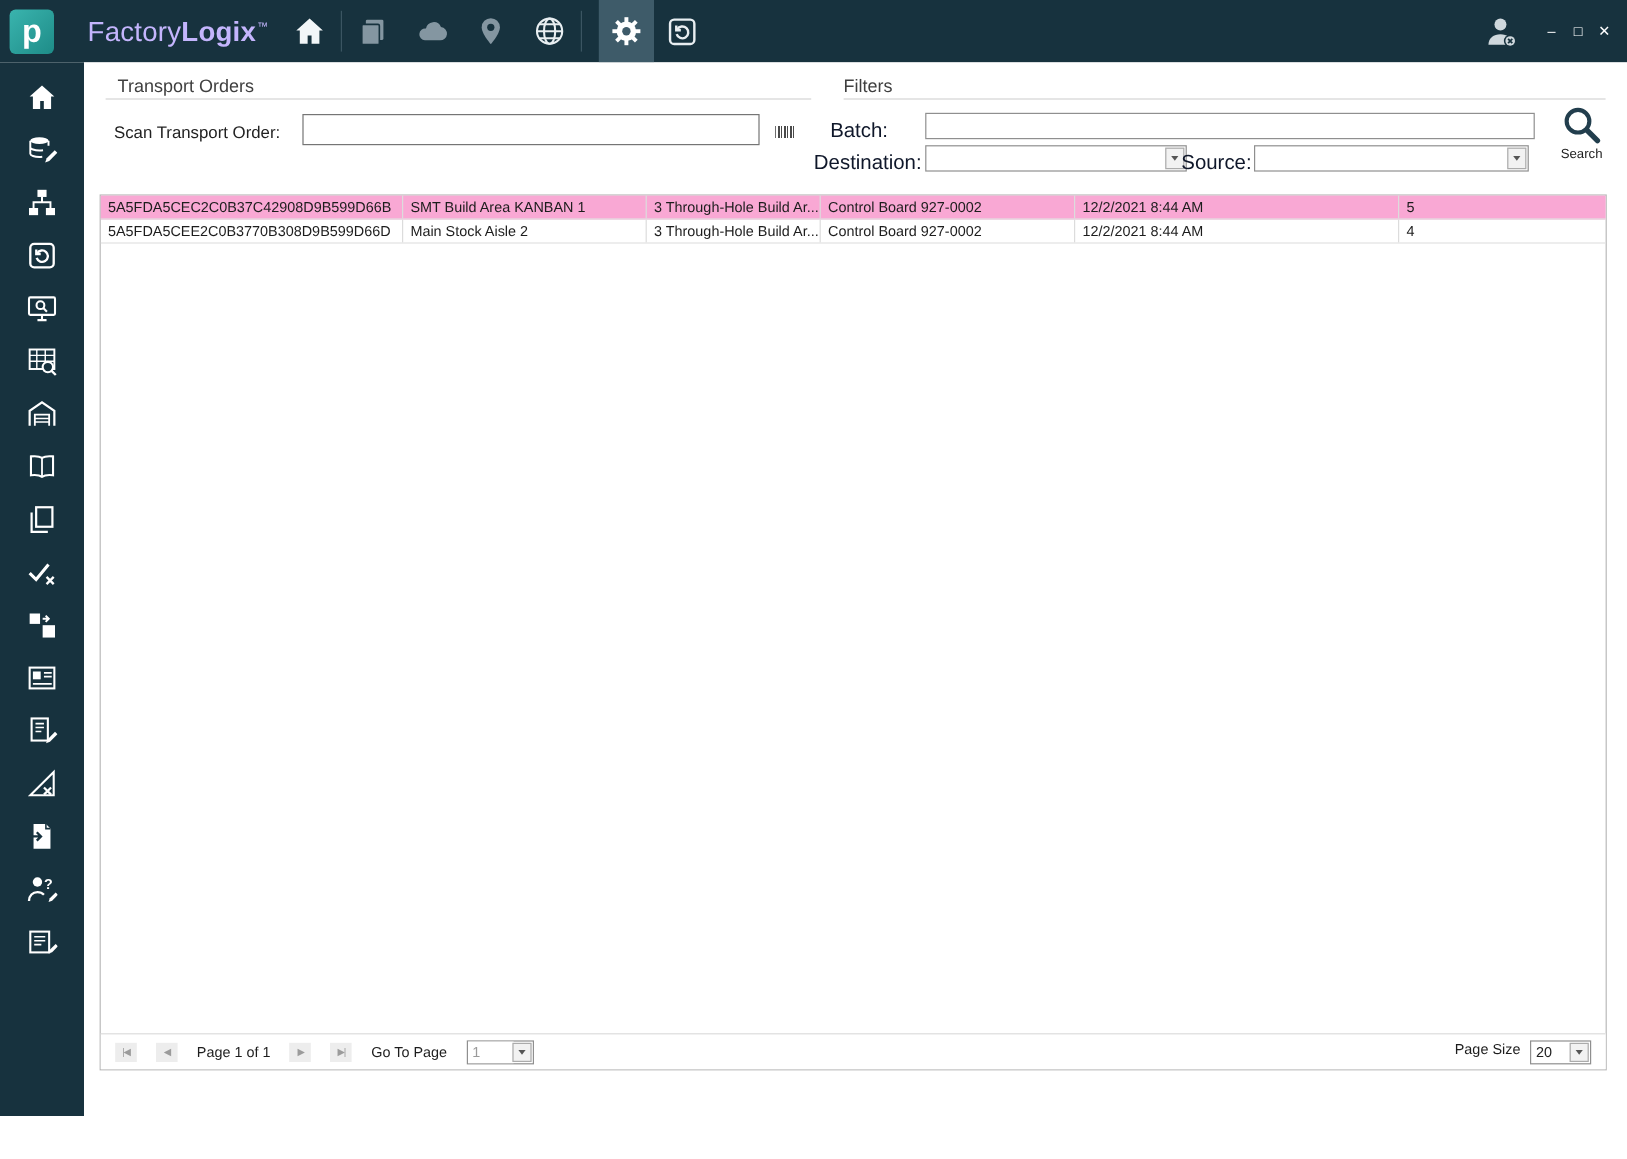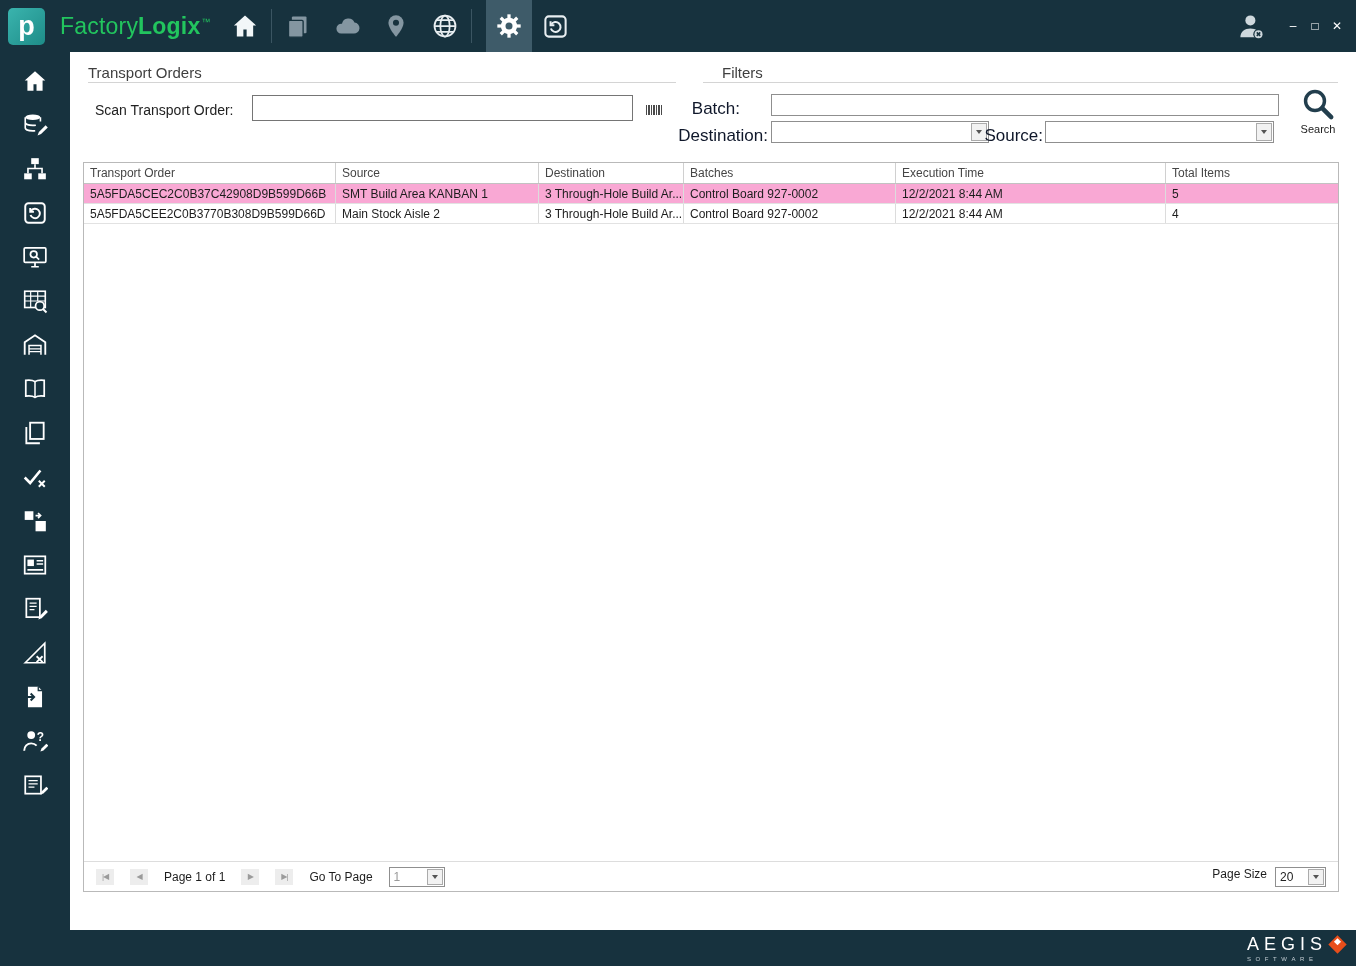--- a/index.html
+++ b/index.html
@@ -6,21 +6,21 @@
   html,body { width:1356px; height:966px; overflow:hidden; background:#fff;
     font-family:"Liberation Sans", sans-serif; }
   .app { position:relative; width:1356px; height:966px; background:#fff; }
 
   
   .titlebar { position:absolute; top:0; left:0; width:1356px; height:52px;
     background:#17323e; display:flex; align-items:center; }
   .logo-tile { width:37px; height:37px; margin-left:8px; border-radius:5px;
     background:linear-gradient(135deg,#3ab4ae,#1e8c88); color:#fff; font-size:27px;
     font-weight:bold; display:flex; align-items:center; justify-content:center; }
-  .brand { color:#22c55e; font-size:23px; margin-left:15px; font-weight:400; letter-spacing:.2px; }
+  .brand { color:#c4b5fd; font-size:23px; margin-left:28px; font-weight:400; letter-spacing:.2px; }
   .brand b { font-weight:700; }
   .brand sup { font-size:9px; margin-left:1px; }
   .tb-btn { background:none; border:none; cursor:pointer; display:flex;
     align-items:center; justify-content:center; padding:0; }
   .tb-home { margin-left:20px; }
   .tb-sep { width:1px; height:34px; background:#3b5562; margin:0 12px; }
   .tb-group { display:flex; align-items:center; gap:22px; }
   .tb-tile { width:46px; height:52px; background:#3e5b69; margin-left:2px; }
   .tb-hist { margin-left:10px; }
   .tb-right { margin-left:auto; display:flex; align-items:center; padding-right:8px; }
@@ -339,24 +339,24 @@
             <rect x="3" y="4" width="14.5" height="16" fill="none" stroke="#fff" stroke-width="1.6"></rect>
             <path d="M6 8h8.5M6 11h8.5M6 14h5.5" stroke="#fff" stroke-width="1.2"></path>
             <path d="M22.5 13.5 18 18l-1 2.8 2.8-1 4.5-4.5z" fill="#fff"></path>
           </svg>
         </span>
     </button>
   </nav>
 
   <main class="main">
 
-    <div class="sec-title" style="left:18px; top:12px;">Transport Orders</div>
+    <div class="sec-title" style="left:28px; top:12px;">Transport Orders</div>
     <div class="sec-rule" style="left:18px; top:30px; width:588px;"></div>
 
-    <div class="sec-title" style="left:652px; top:12px;">Filters</div>
+    <div class="sec-title" style="left:633px; top:12px;">Filters</div>
     <div class="sec-rule" style="left:633px; top:30px; width:635px;"></div>
 
     <label class="scan-label">Scan Transport Order:</label>
     <input class="scan-input" type="text" value="" style="">
     <span class="barcode"></span>
 
     <label class="flt-label" style="left:560px; top:47px; width:110px;">Batch:</label>
     <input class="flt-input" style="left: 701px; top: 42px; width: 508px; height: 22px;" type="text" value="">
 
     <label class="flt-label" style="left:560px; top:74px; width:138px;">Destination:</label>
@@ -377,28 +377,20 @@
 
     <button class="search-btn">
       <span><svg width="36" height="36" viewBox="0 0 24 24" style="margin:0 auto;">
             <circle cx="10" cy="10" r="6.3" fill="none" stroke="#223e4d" stroke-width="2.3"></circle>
             <path d="M14.8 14.8l6 6" stroke="#223e4d" stroke-width="3" stroke-linecap="round"></path>
           </svg></span>
       <span class="lbl">Search</span>
     </button>
 
     <div class="grid">
-      <div class="g-head">
-        <div class="cell c0">Transport Order</div>
-        <div class="cell c1">Source</div>
-        <div class="cell c2">Destination</div>
-        <div class="cell c3">Batches</div>
-        <div class="cell c4">Execution Time</div>
-        <div class="cell c5">Total Items</div>
-      </div>
 
       <div class="g-row selected">
         <div class="cell c0">5A5FDA5CEC2C0B37C42908D9B599D66B</div>
         <div class="cell c1">SMT Build Area KANBAN 1</div>
         <div class="cell c2">3 Through-Hole Build Ar...</div>
         <div class="cell c3">Control Board 927-0002</div>
         <div class="cell c4">12/2/2021 8:44 AM</div>
         <div class="cell c5">5</div>
       </div>
 
@@ -430,23 +422,14 @@
             <span class="combo-val">20</span>
             <span class="arrow-box">
                 <span class="tri"></span>
               </span>
           </span>
         </span>
       </div>
     </div>
   </main>
 
-  <footer class="bottombar">
-    <div class="aegis">
-      <div class="aegis-top">
-        <span class="aegis-name">AEGIS</span>
-        <span class="aegis-diamond"></span>
-      </div>
-      <span class="aegis-sub">SOFTWARE</span>
-    </div>
-  </footer>
 
 </div>
 
 </body></html>

